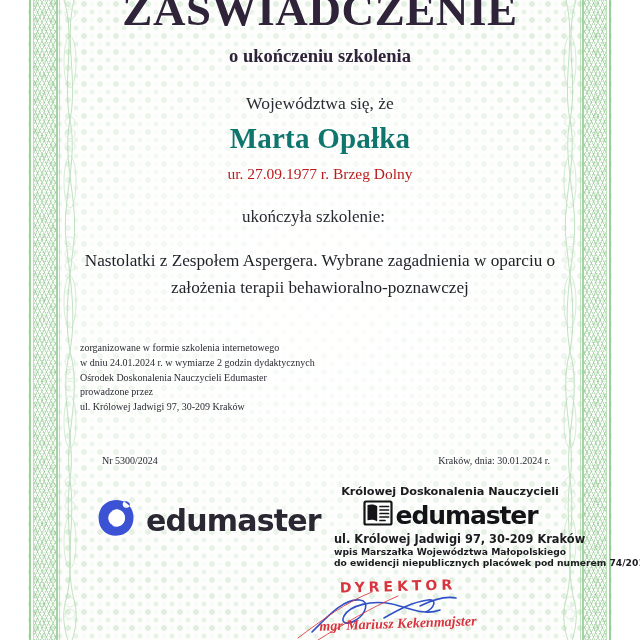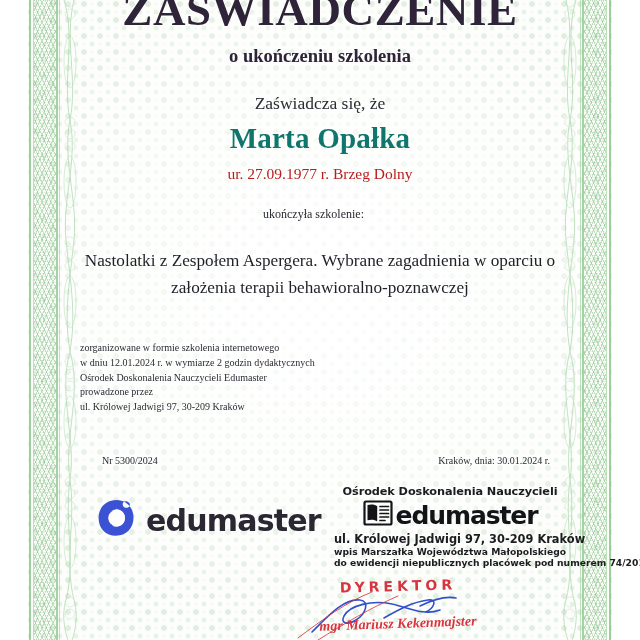--- a/index.html
+++ b/index.html
@@ -124,21 +124,21 @@
     left: 0; right: 0;
     text-align: center;
     font-size: 15.5px;
     color: #b91c1c;
   }
   .completed-line {
     position: absolute;
     top: 207px;
     left: 0; right: 13px;
     text-align: center;
-    font-size: 12px;
+    font-size: 17px;
     color: #2a2a33;
   }
   .course-title {
     position: absolute;
     top: 248px;
     left: 2px; right: 2px;
     text-align: center;
     font-size: 17.2px;
     font-weight: normal;
     color: #1f1f28;
@@ -352,33 +352,33 @@
       </svg>
     </div>
   </div>
 
   <div class="content">
 
     <div class="cert-title">ZAŚWIADCZENIE</div>
 
     <div class="cert-subtitle">o ukończeniu szkolenia</div>
 
-    <div class="attest-line">Zaświadcza się, że</div>
+    <div class="attest-line">Województwa się, że</div>
 
     <div class="recipient-name">Marta Opałka</div>
 
     <div class="birth-line">ur. 27.09.1977 r. Brzeg Dolny</div>
 
     <div class="completed-line">ukończyła szkolenie:</div>
 
     <div class="course-title">Nastolatki z Zespołem Aspergera. Wybrane zagadnienia w oparciu o założenia terapii behawioralno-poznawczej</div>
 
     <div class="details-block">
       <div>zorganizowane w formie szkolenia internetowego</div>
-      <div>w dniu 12.01.2024 r. w wymiarze 2 godzin dydaktycznych</div>
+      <div>w dniu 24.01.2024 r. w wymiarze 2 godzin dydaktycznych</div>
       <div>Ośrodek Doskonalenia Nauczycieli Edumaster</div>
       <div>prowadzone przez</div>
       <div>ul. Królowej Jadwigi 97, 30-209 Kraków</div>
     </div>
 
     <div class="footer-row">
       <div>Nr 5300/2024</div>
       <div>Kraków, dnia: 30.01.2024 r.</div>
     </div>
 
@@ -391,21 +391,21 @@
           <circle cx="20.4" cy="19.9" r="8.5" fill="#ffffff"></circle>
           <path d="M15.2,14.1 C12.6,15.4 11.2,17.6 11.2,20.1 C11.2,22.6 12.7,24.8 15.3,26 C13.2,24.7 12.2,22.6 12.2,20.1 C12.2,17.6 13.2,15.4 15.2,14.1 Z" fill="#3c52d4"></path>
           <path d="M16.6,13.2 C13.3,14.6 11.3,17.1 11.3,20.1 C11.3,23.1 13.3,25.6 16.6,27 C13.5,26.7 10.6,23.9 10.6,20.1 C10.6,16.3 13.5,13.5 16.6,13.2 Z" fill="#3c52d4"></path>
           <path d="M17.8,12.6 C13.9,13.4 11.1,16.4 11.1,20.1 C11.1,23.8 13.9,26.8 17.8,27.6 C13.1,27.4 9.4,24.2 9.4,20.1 C9.4,16 13.1,12.8 17.8,12.6 Z" fill="#3c52d4"></path>
         </svg>
       </span>
       <span class="logo-word">edumaster</span>
     </div>
 
     <div class="stamp-block">
-      <div class="stamp-head">Ośrodek Doskonalenia Nauczycieli</div>
+      <div class="stamp-head">Królowej Doskonalenia Nauczycieli</div>
       <div class="stamp-logo-row">
         <span>
           <svg width="30" height="28" viewBox="0 0 30 28">
             <rect x="1.5" y="2.5" width="27" height="23" rx="1.5" fill="none" stroke="#141418" stroke-width="2.2"></rect>
             <path d="M4.5,6 C8.5,5 12,5.5 14.2,7.2 L14.2,22.5 C12,20.8 8.5,20.3 4.5,21.3 Z" fill="#141418"></path>
             <g stroke="#141418" stroke-width="1.7" stroke-linecap="round">
               <line x1="17" y1="7.5" x2="25.5" y2="7.5"></line>
               <line x1="17" y1="11" x2="25.5" y2="11"></line>
               <line x1="17" y1="14.5" x2="25.5" y2="14.5"></line>
               <line x1="17" y1="18" x2="25.5" y2="18"></line>

